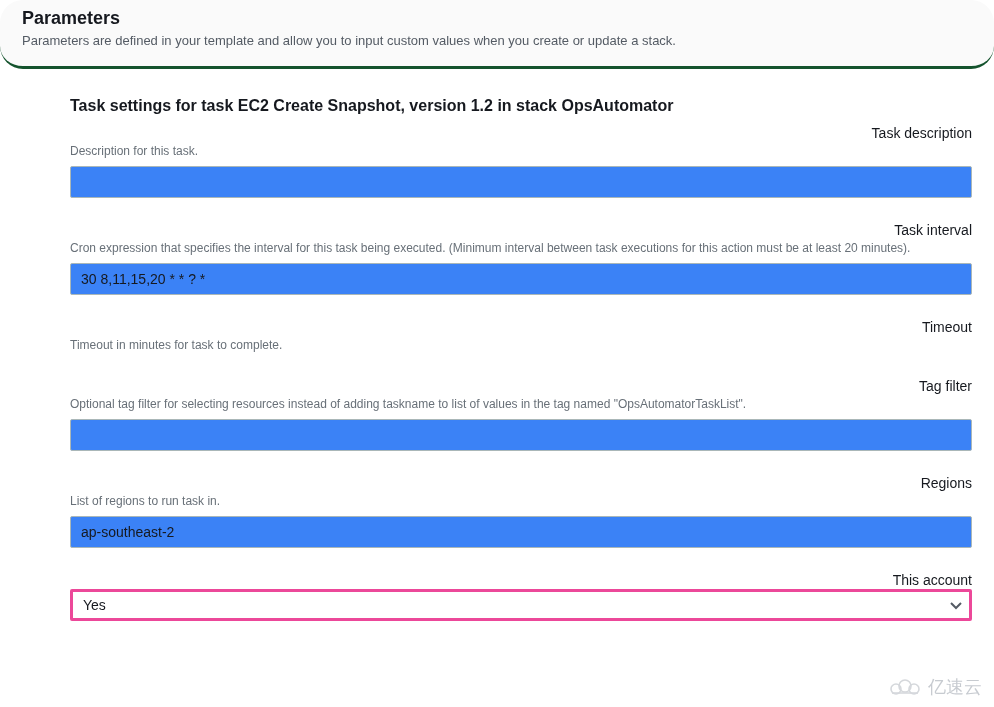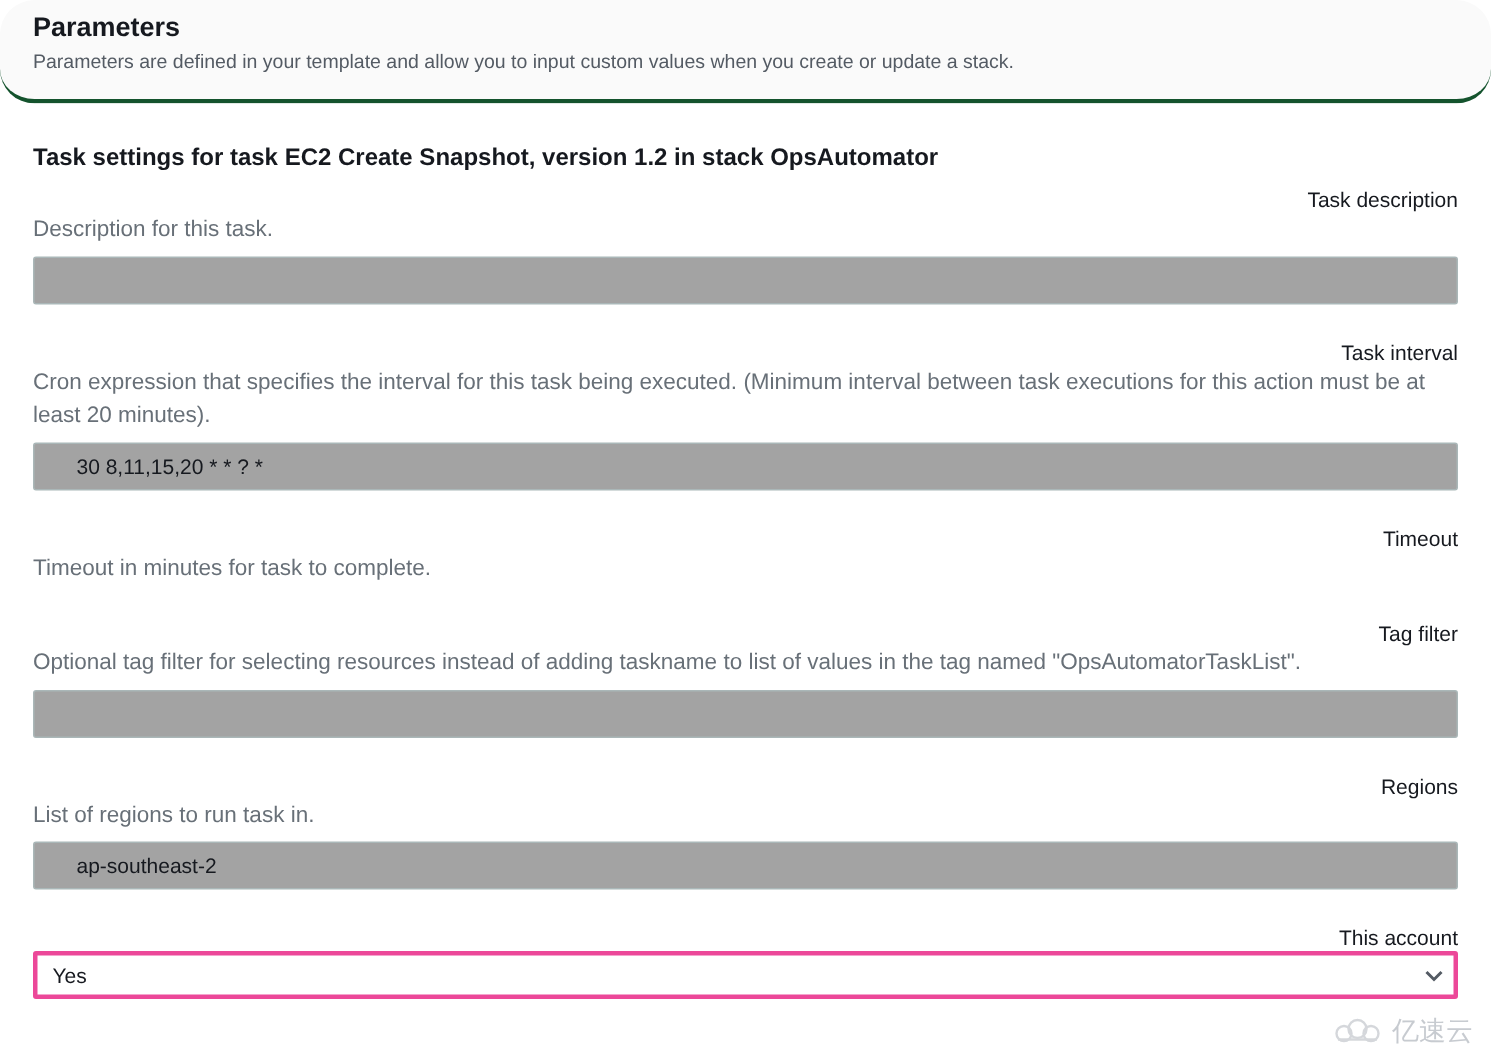--- a/index.html
+++ b/index.html
@@ -24,55 +24,56 @@
       font-weight: 700;
       color: #16191f;
       margin-bottom: 4px;
     }
     .header-desc {
       font-size: 13px;
       color: #545b64;
     }
     .main-content {
       padding: 28px 22px 0 22px;
+      margin-left: 48px;
     }
     .section-title {
       font-size: 16px;
       font-weight: 700;
       color: #16191f;
       margin-bottom: 10px;
     }
     .field-group {
       margin-bottom: 24px;
     }
     .field-label {
       font-size: 14px;
       color: #16191f;
       font-weight: 400;
       margin-bottom: 1px;
       display: block;
       text-align: right;
     }
     .field-hint {
-      font-size: 15px;
+      font-size: 12px;
       color: #687078;
       margin-bottom: 6px;
       display: block;
       line-height: 1.5;
     }
     .text-input {
       width: 100%;
       height: 32px;
       border: 1px solid #aab7b8;
       border-radius: 2px;
-      padding: 4px 28px;
+      padding: 4px 10px;
       font-size: 14px;
       font-family: inherit;
       color: #16191f;
-      background: #a3a3a3;
+      background: #3b82f6;
       outline: none;
     }
     .select-wrap {
       position: relative;
       width: 100%;
     }
     .select-input {
       width: 100%;
       height: 32px;
       border: 3px solid #ec4899;

